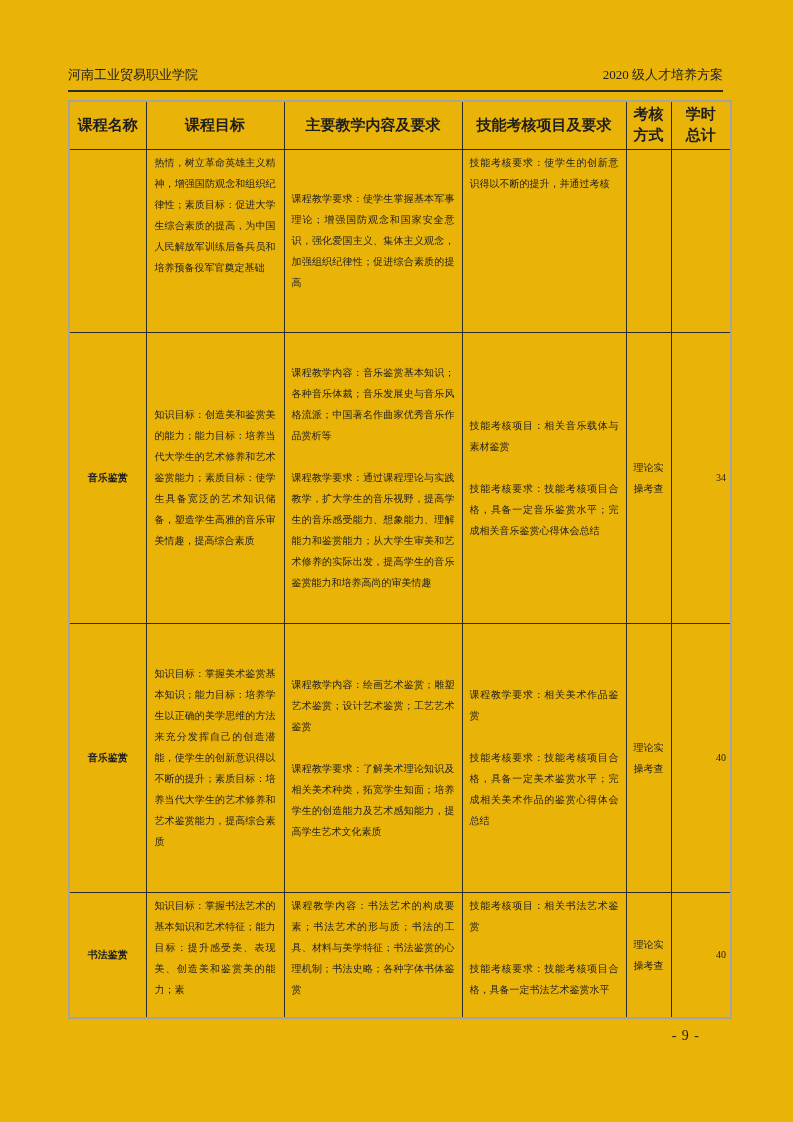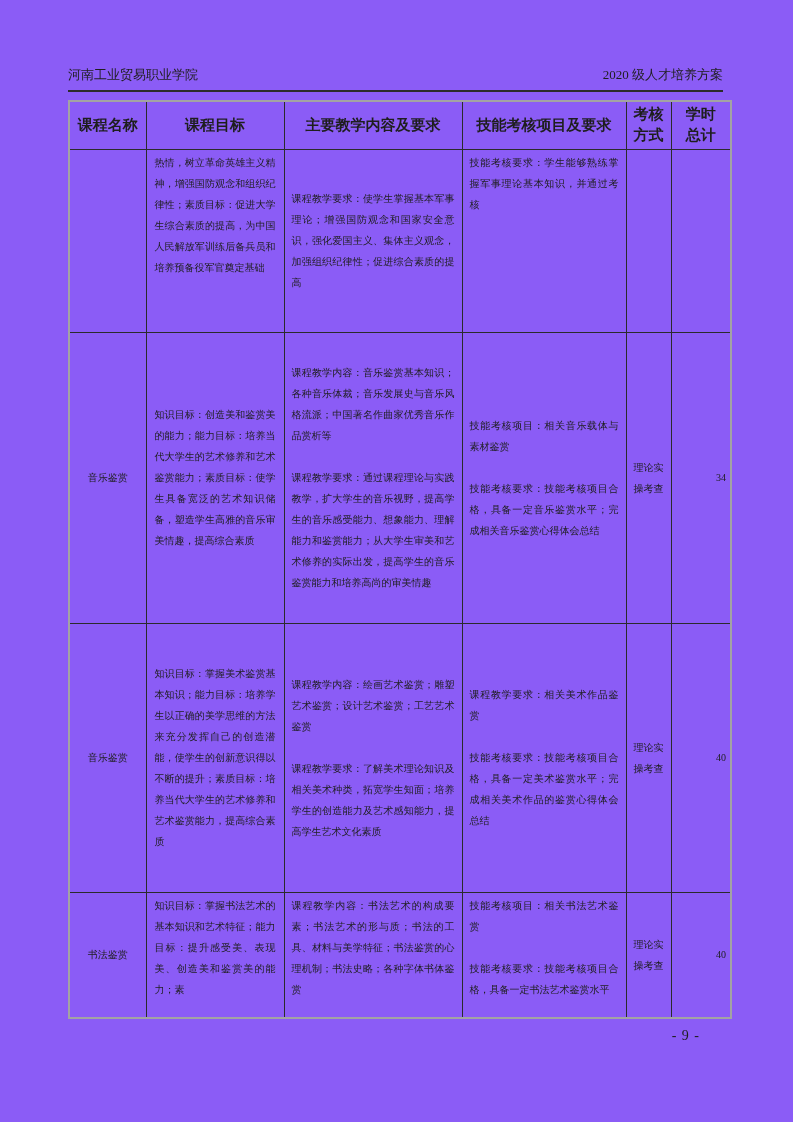--- a/index.html
+++ b/index.html
@@ -11,21 +11,21 @@
     width: 793px;
     height: 1122px;
     position: relative;
     font-family: "Liberation Serif", "DejaVu Serif", serif;
     color: #1e1e1e;
     overflow: hidden;
   }
   .page {
     position: absolute;
     inset: 0;
-    background: #8b5cf6;
+    background: #eab308;
   }
   
   .doc-header {
     position: absolute;
     left: 68px;
     top: 66px;
     width: 655px;
     display: flex;
     justify-content: space-between;
     align-items: flex-end;
@@ -60,21 +60,21 @@
     padding: 2px 2px;
   }
   .course-table th.th-method { padding: 2px 4px; }
   .course-table th.th-hours  { padding: 2px 12px; }
 
   tr.r1 { height: 183px; }
   tr.r2 { height: 291px; }
   tr.r3 { height: 269px; }
   tr.r4 { height: 126px; }
 
-  td.c-name  { text-align: center; padding: 0 4px; }
+  td.c-name  { text-align: center; padding: 0 4px; font-weight: bold; }
   td.c-obj   { text-align: justify; padding: 2px 8px; }
   td.c-text  { text-align: justify; padding: 2px 7px; }
   td.c-method{ text-align: center; padding: 0 5px; }
   td.c-hours { text-align: right; padding: 0 4px; }
   td.vtop    { vertical-align: top; }
 
   .para { text-align: justify; }
   .para.gap { margin-top: 21px; }
 
   .page-number {
@@ -118,21 +118,21 @@
 
       <tr class="r1">
         <td class="c-name"></td>
         <td class="c-obj vtop">
           <div class="para">热情，树立革命英雄主义精神，增强国防观念和组织纪律性；素质目标：促进大学生综合素质的提高，为中国人民解放军训练后备兵员和培养预备役军官奠定基础</div>
         </td>
         <td class="c-text">
           <div class="para">课程教学要求：使学生掌握基本军事理论；增强国防观念和国家安全意识，强化爱国主义、集体主义观念，加强组织纪律性；促进综合素质的提高</div>
         </td>
         <td class="c-text vtop">
-          <div class="para">技能考核要求：学生能够熟练掌握军事理论基本知识，并通过考核</div>
+          <div class="para">技能考核要求：使学生的创新意识得以不断的提升，并通过考核</div>
         </td>
         <td class="c-method"></td>
         <td class="c-hours"></td>
       </tr>
 
       <tr class="r2">
         <td class="c-name">音乐鉴赏</td>
         <td class="c-obj">
           <div class="para">知识目标：创造美和鉴赏美的能力；能力目标：培养当代大学生的艺术修养和艺术鉴赏能力；素质目标：使学生具备宽泛的艺术知识储备，塑造学生高雅的音乐审美情趣，提高综合素质</div>
         </td>

